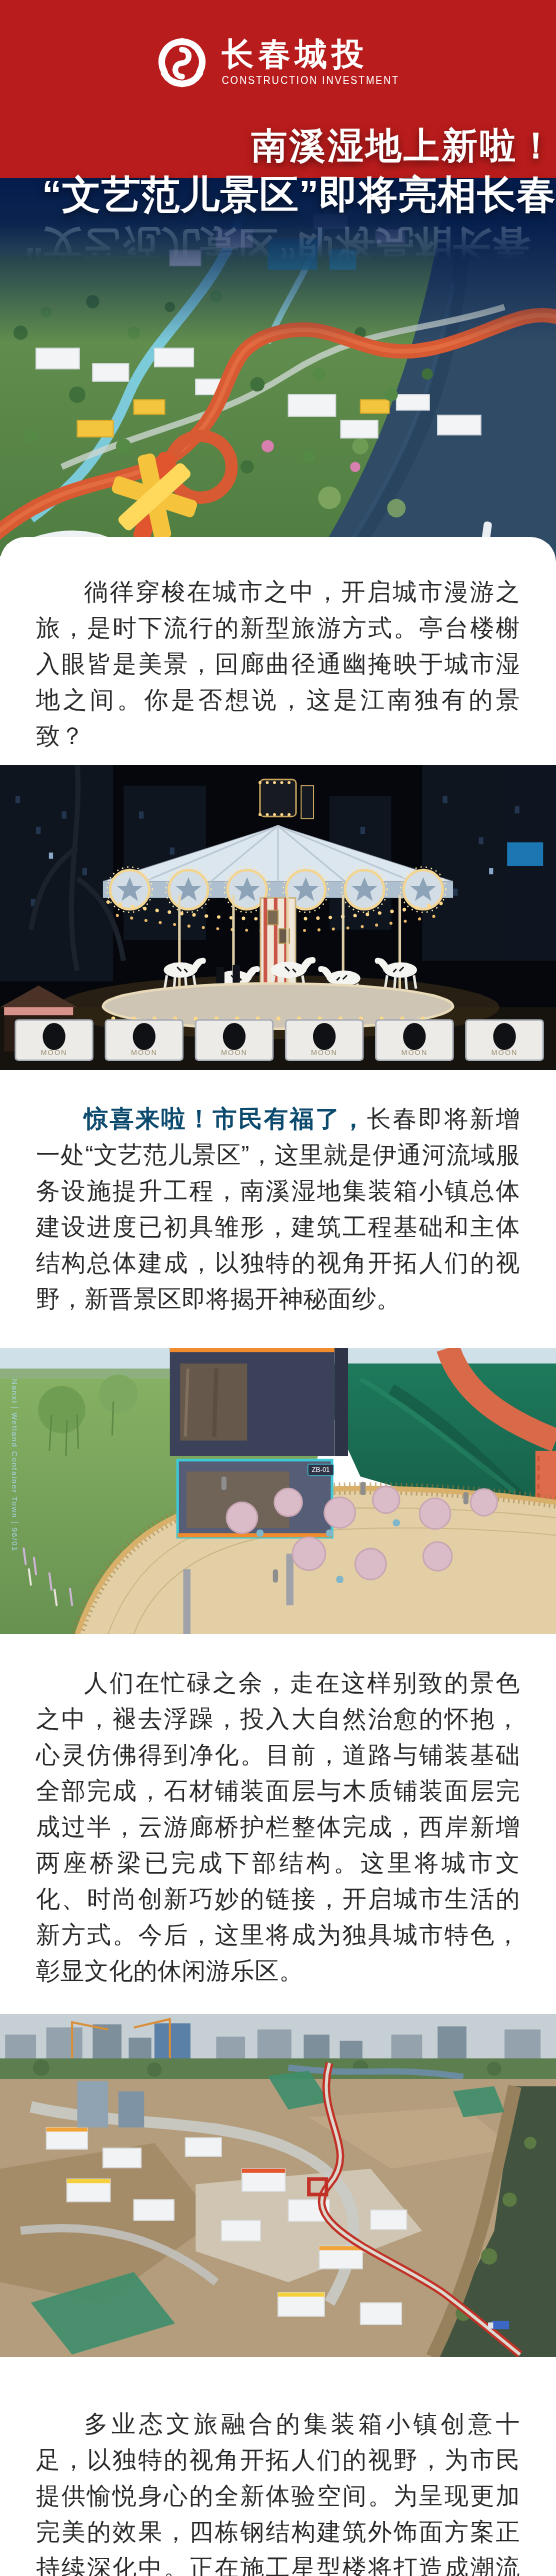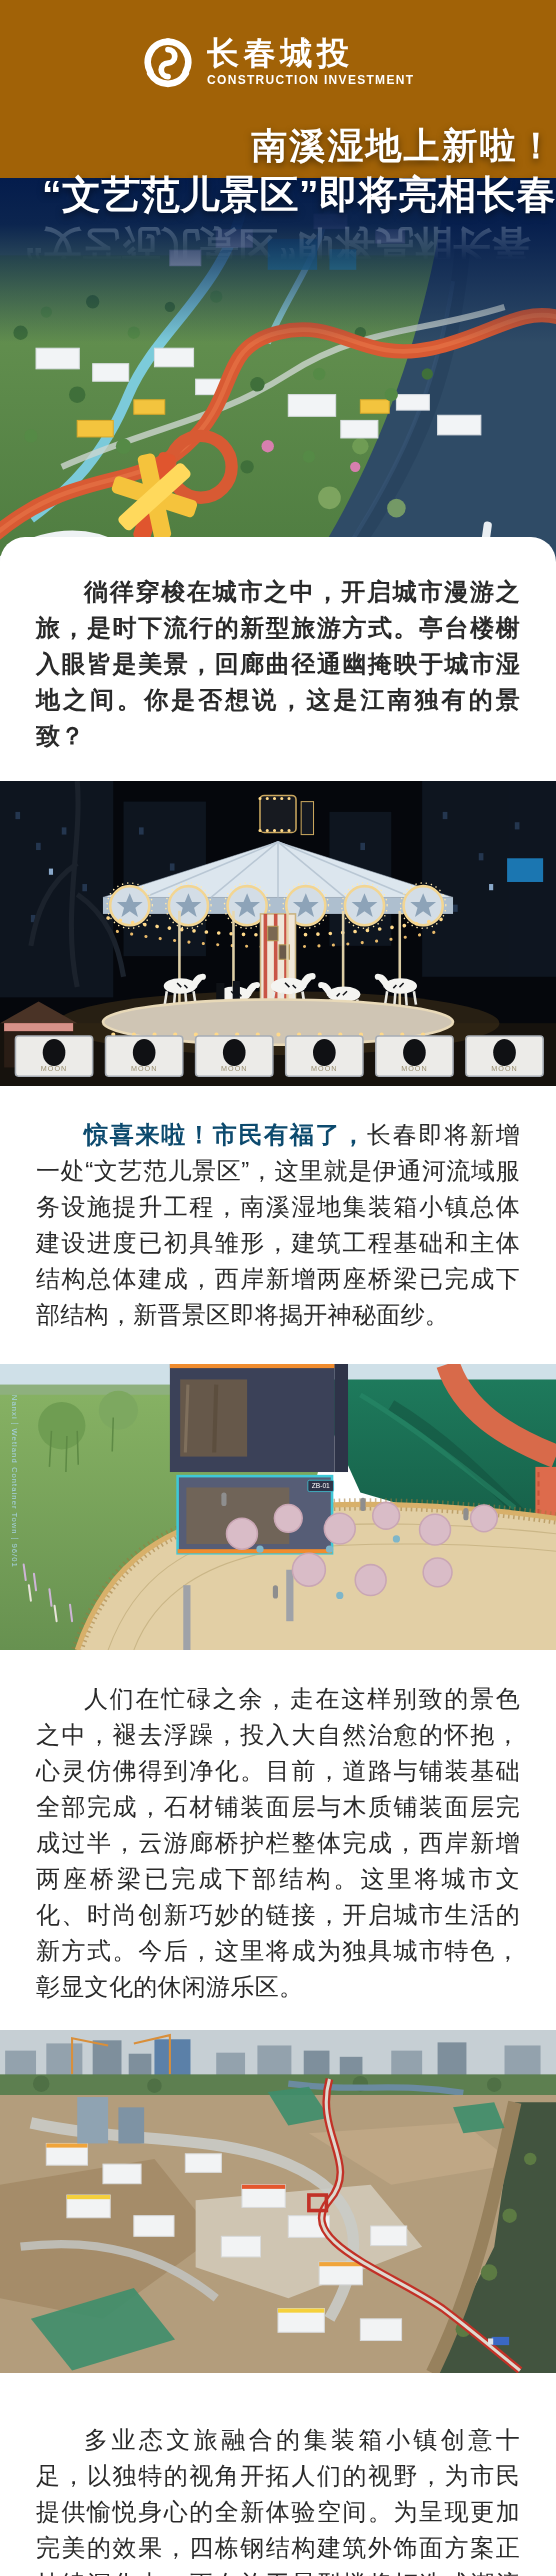--- a/index.html
+++ b/index.html
@@ -1,43 +1,43 @@
 <!DOCTYPE html>
 <html style="font-size:8.2px"><head>
 <meta charset="utf-8">
 <style>
   html,body{margin:0;padding:0;background:#ffffff;}
   body{width:556px;font-family:"Liberation Sans","DejaVu Sans",sans-serif;}
   .page{width:556px;position:relative;background:#041c4c;}
 
   
-  .hero{position:relative;height:569px;background:#a16207;overflow:hidden;}
+  .hero{position:relative;height:569px;background:#b91c1c;overflow:hidden;}
   .hero-svg{position:absolute;left:0;top:178px;width:556px;height:392px;display:block;}
   .hero-fade{position:absolute;left:0;top:178px;width:100%;height:165px;
     background:linear-gradient(180deg,#041c4c 0%,rgba(4,28,76,.93) 28%,rgba(4,28,76,0) 100%);}
   .logo-row{position:absolute;top:35px;left:0;width:100%;display:flex;justify-content:center;align-items:center;gap:13.4px;}
   .logo-mark{width:52px;height:54px;}
   .logo-title{color:#fff;font-size:32px;font-weight:800;letter-spacing:4.6px;line-height:1;}
-  .logo-subtitle{color:#fff;font-size:12px;font-weight:700;letter-spacing:1.3px;margin-top:4.1px;}
+  .logo-subtitle{color:#fff;font-size:10px;font-weight:400;letter-spacing:1.3px;margin-top:4.1px;}
   .hero-title{position:absolute;left:0;width:100%;text-align:right;color:#ffffff;font-weight:800;margin:0;
     text-shadow:0 2.6px 7.2px rgba(0,0,0,.5);}
   .title-l1{top:122px;font-size:36px;letter-spacing:2.1px;}
   .title-l2{top:168px;font-size:39px;letter-spacing:0.5px;}
   .title-reflection{position:absolute;top:218px;left:0;width:100%;text-align:center;margin:0;
     font-size:39px;font-weight:800;color:#cfe0ee;opacity:.28;transform:scaleY(-1);
     -webkit-mask-image:linear-gradient(180deg,rgba(0,0,0,0) 22%,rgba(0,0,0,.95) 85%);
     mask-image:linear-gradient(180deg,rgba(0,0,0,0) 22%,rgba(0,0,0,.95) 85%);}
 
   
   .card{position:relative;z-index:2;margin-top:-32px;background:#ffffff;border-radius:25px;
     padding:37px 0 46px;}
   .para{margin:0 36px 25px;font-size:24px;line-height:36px;color:#2a2a2a;text-align:justify;
     text-indent:2em;letter-spacing:0.3px;}
   .para .lead{color:#0c4a6e;font-weight:800;}
-  .p1{margin-bottom:27px;font-weight:bold;} .p2{margin-bottom:31px;} .p3{margin-bottom:25px;}
+  .p1{margin-bottom:11px;} .p2{margin-bottom:31px;} .p3{margin-bottom:25px;}
   .p4{margin-bottom:15.5px;}
   figure{margin:0 0 26px;padding:0;}
   figure svg{display:block;width:556px;}
   .fig2{margin-bottom:31px;} .fig3{margin-bottom:31px;} .fig4{margin-bottom:49px;}
 </style>
 </head>
 <body>
 
 <div class="page">
 
@@ -264,21 +264,21 @@
             </g>
           <g transform="translate(905,495)">
               <rect width="150" height="78" rx="6" fill="#ecebe8" stroke="#a7adb5" stroke-width="3"></rect>
               <ellipse cx="75" cy="32" rx="22" ry="26" fill="#101114"></ellipse>
               <text x="75" y="68" font-size="14" fill="#9a8f6f" text-anchor="middle" letter-spacing="2">MOON</text>
             </g>
         </g>
       </svg>
     </figure>
 
-    <p class="para p2"><span class="lead">惊喜来啦！市民有福了，</span><span>长春即将新增一处“文艺范儿景区”，这里就是伊通河流域服务设施提升工程，南溪湿地集装箱小镇总体建设进度已初具雏形，建筑工程基础和主体结构总体建成，西岸新增两座桥梁已完成下部结构，新晋景区即将揭开神秘面纱。</span></p>
+    <p class="para p2"><span class="lead">惊喜来啦！市民有福了，</span><span>长春即将新增一处“文艺范儿景区”，这里就是伊通河流域服务设施提升工程，南溪湿地集装箱小镇总体建设进度已初具雏形，建筑工程基础和主体结构总体建成，以独特的视角开拓人们的视野，新晋景区即将揭开神秘面纱。</span></p>
 
     <figure class="fig3">
       <svg viewBox="0 0 1080 556" height="286" preserveAspectRatio="none">
         <defs>
           <linearGradient id="gWater" x1="0" y1="0" x2="0" y2="1">
             <stop offset="0" stop-color="#1e7a5c"></stop>
               <stop offset="1" stop-color="#155c46"></stop>
           </linearGradient>
           <linearGradient id="gLawn" x1="0" y1="0" x2="0" y2="1">
             <stop offset="0" stop-color="#86b163"></stop>

